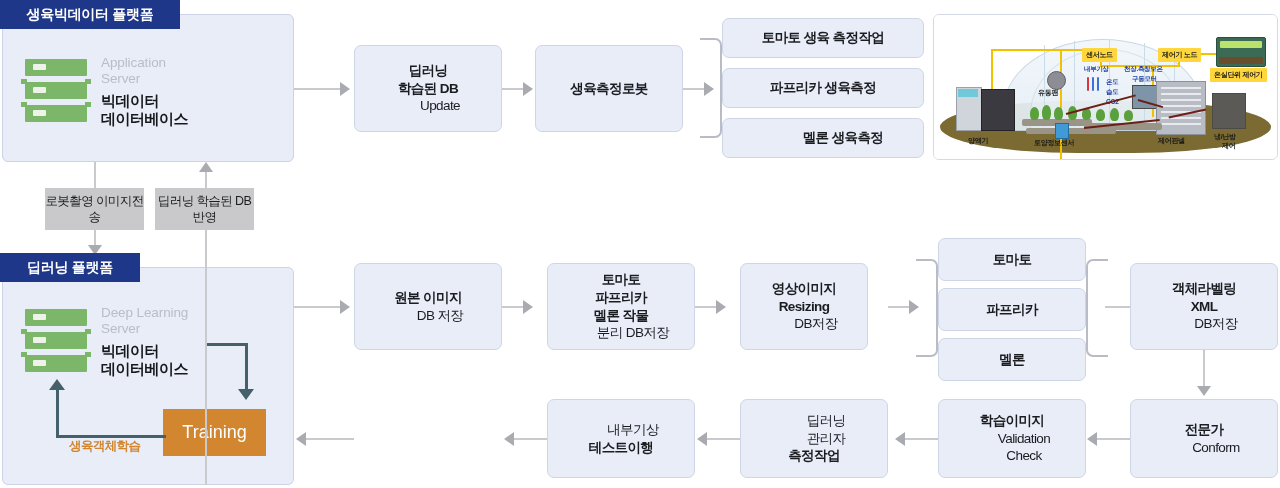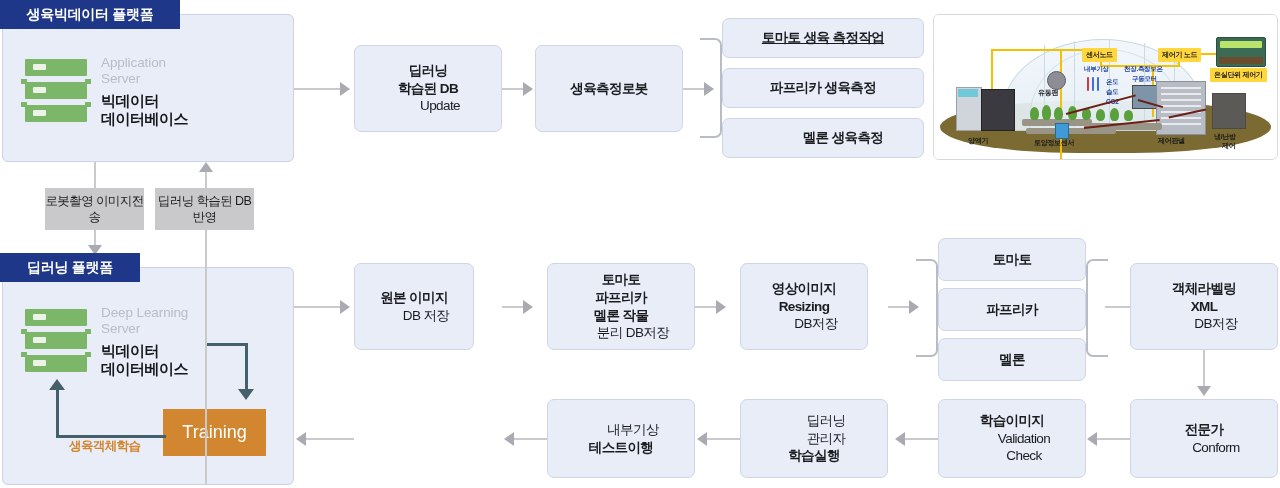--- a/index.html
+++ b/index.html
@@ -321,21 +321,21 @@
     <div>
       <span class="ln b">생육측정로봇</span>
     </div>
   </div>
 
   <div class="hline" style="left:683px;top:88px;width:22px;"></div>
   <div class="arrow-r" style="left:704px;top:82px;"></div>
 
   <div class="bracket right" style="left:700px;top:38px;width:22px;height:100px;"></div>
 
-  <div class="box" style="left:722px;top:18px;width:202px;height:40px;text-decoration:underline;">
+  <div class="box" style="left:722px;top:18px;width:202px;height:40px;">
     <div>
         <span class="ln b">토마토 생육 측정작업</span>
       </div>
   </div>
   <div class="box" style="left:722px;top:68px;width:202px;height:40px;">
     <div>
         <span class="ln b">파프리카 생육측정</span>
       </div>
   </div>
   <div class="box" style="left:722px;top:118px;width:202px;height:40px;padding-left:40px;">
@@ -430,21 +430,21 @@
       <div class="gh-wtag" style="left:100px;top:124px;">토양정보센서</div>
       <div class="gh-wtag" style="left:224px;top:122px;">제어판넬</div>
       <div class="gh-wtag" style="left:280px;top:118px;">냉/난방</div>
       <div class="gh-wtag" style="left:288px;top:127px;">제어</div>
     </div>
   </div>
 
   <div class="hline" style="left:294px;top:306px;width:46px;"></div>
   <div class="arrow-r" style="left:340px;top:300px;"></div>
 
-  <div class="box" style="left:354px;top:263px;width:120px;height:87px;justify-content:center;">
+  <div class="box" style="left:354px;top:263px;width:148px;height:87px;justify-content:center;">
     <div>
       <span class="ln b">원본 이미지</span>
       <span class="ln n">DB 저장</span>
     </div>
   </div>
 
   <div class="hline" style="left:502px;top:306px;width:22px;"></div>
   <div class="arrow-r" style="left:523px;top:300px;"></div>
 
   <div class="box" style="left:547px;top:263px;width:148px;height:87px;">
@@ -521,21 +521,21 @@
     </div>
   </div>
 
   <div class="hline" style="left:905px;top:438px;width:33px;"></div>
   <div class="arrow-l" style="left:895px;top:432px;"></div>
 
   <div class="box" style="left:740px;top:399px;width:148px;height:79px;">
     <div>
       <span class="ln n">딥러닝</span>
       <span class="ln n">관리자</span>
-      <span class="ln b">학습실행</span>
+      <span class="ln b">측정작업</span>
     </div>
   </div>
 
   <div class="hline" style="left:707px;top:438px;width:33px;"></div>
   <div class="arrow-l" style="left:697px;top:432px;"></div>
 
   <div class="box" style="left:547px;top:399px;width:148px;height:79px;">
     <div>
       <span class="ln n">내부기상</span>
       <span class="ln b">테스트이행</span>

